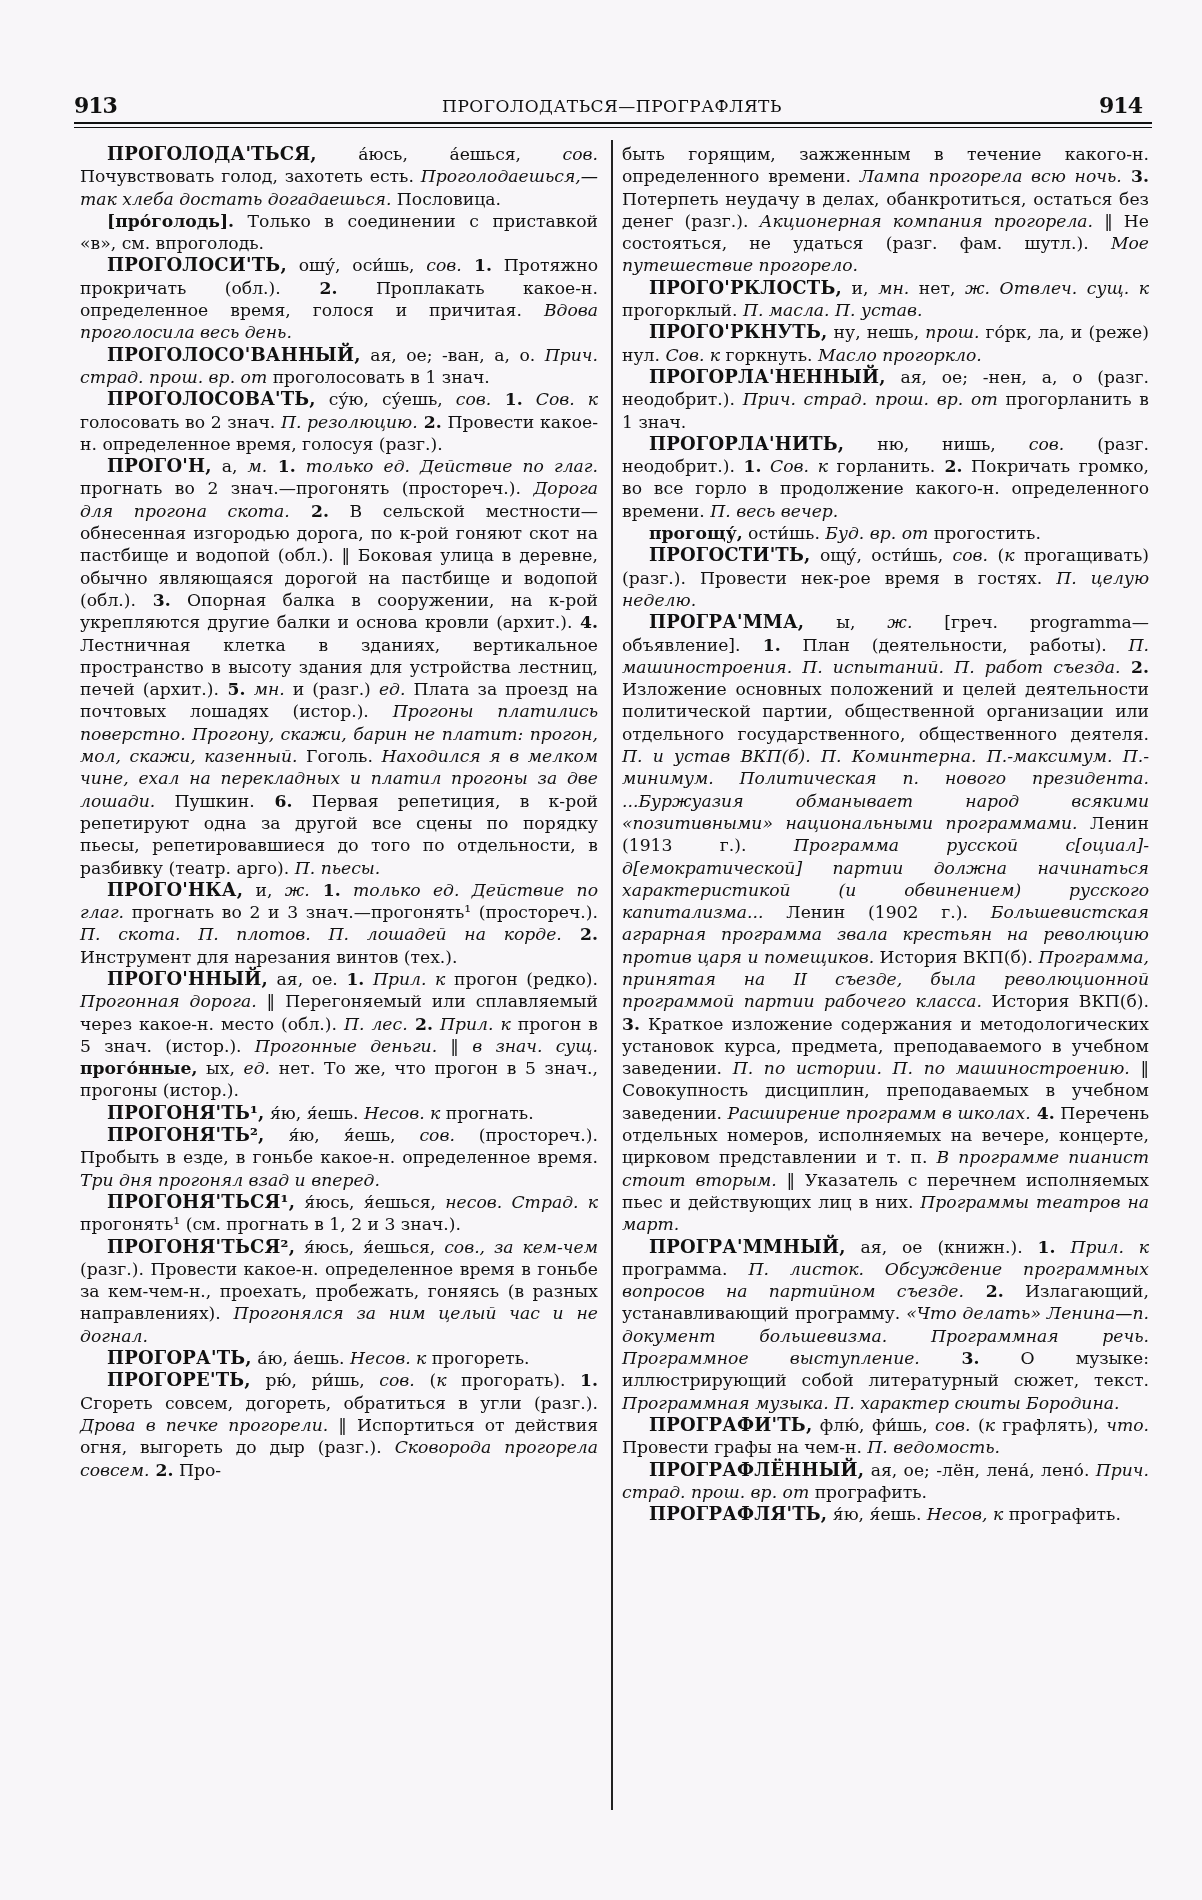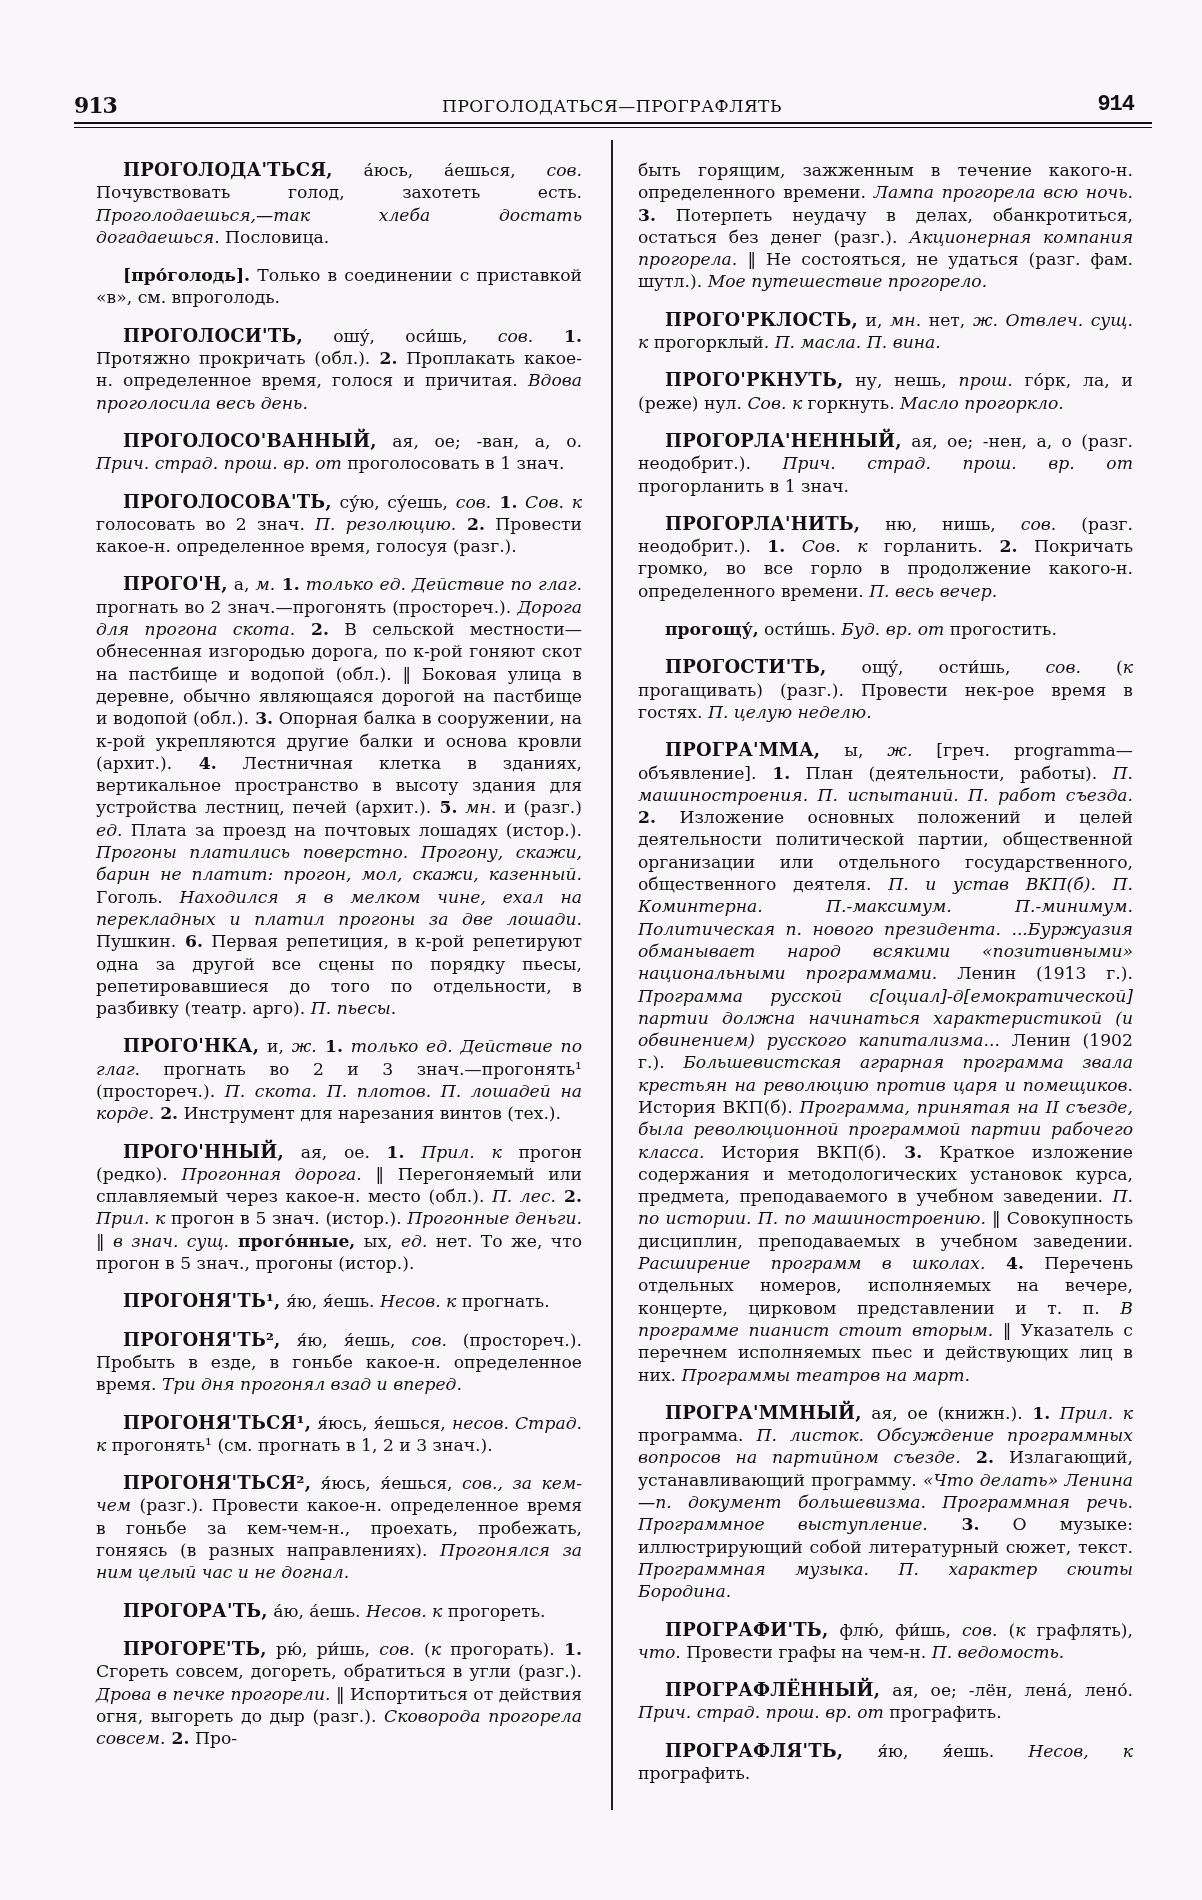--- a/index.html
+++ b/index.html
@@ -12,42 +12,42 @@
     overflow: hidden;
   }
   .page-header {
     position: absolute; left: 74px; top: 92px; width: 1076px; height: 28px;
   }
   .page-num {
     position: absolute; top: 0; font-weight: bold; font-size: 22px;
     font-family: "DejaVu Serif", serif; letter-spacing: -1px;
   }
   .page-num.left { left: 0; }
-  .page-num.right { right: 16px; font-family: Liberation Mono, monospace; }
+  .page-num.right { right: 8px; }
   .running-head {
     position: absolute; left: 0; right: 0; top: 4px; text-align: center;
     font-weight: normal; font-size: 17px; letter-spacing: 0.5px;
   }
   .rule {
     position: absolute; left: 74px; width: 1078px; background: #111;
   }
   .rule.r1 { top: 122px; height: 2px; }
   .rule.r2 { top: 127px; height: 1px; }
   .column {
     position: absolute; top: 143px;
     font-size: 17.2px; line-height: 22.3px;
     text-align: justify;
     hyphens: manual;
   }
   .column.left { left: 80px; width: 518px; }
   .column.right { left: 622px; width: 527px; }
   .divider {
     position: absolute; left: 611px; top: 140px; width: 2px; height: 1670px; background: #222;
   }
-  .entry { margin: 16px; text-indent: 27px; }
+  .entry { margin: 0; text-indent: 27px; }
   .hw { font-weight: bold; font-size: 18px; letter-spacing: 0.2px; }
   .it { font-style: italic; }
   .b { font-weight: bold; }
 </style>
 </head>
 <body>
 
 <div class="page-header">
   <span class="page-num left">913</span>
   <span class="running-head">ПРОГОЛОДАТЬСЯ—ПРОГРАФЛЯТЬ</span>
@@ -118,21 +118,21 @@
   </p>
 </div>
 
 <div class="column right">
 
   <p class="entry" style="text-indent:0">
     <span>быть горящим, зажженным в течение какого-н. определенного времени. </span><span class="it">Лампа прогорела всю ночь.</span><span class="b">  3.</span><span> Потерпеть неудачу в делах, обанкротиться, остаться без денег (разг.). </span><span class="it">Акционерная компания прогорела.</span><span> ‖ Не состояться, не удаться (разг. фам. шутл.). </span><span class="it">Мое путешествие прогорело.</span>
   </p>
 
   <p class="entry">
-    <span class="hw">ПРОГО'РКЛОСТЬ,</span><span> и, </span><span class="it">мн.</span><span> нет, </span><span class="it">ж. Отвлеч. сущ. к</span><span> прогорклый. </span><span class="it">П. масла. П. вина.</span>
+    <span class="hw">ПРОГО'РКЛОСТЬ,</span><span> и, </span><span class="it">мн.</span><span> нет, </span><span class="it">ж. Отвлеч. сущ. к</span><span> прогорклый. </span><span class="it">П. масла. П. устав.</span>
   </p>
 
 
   <p class="entry">
     <span class="hw">ПРОГО'РКНУТЬ,</span><span> ну, нешь, </span><span class="it">прош.</span><span> го́рк, ла, и (реже) нул. </span><span class="it">Сов. к</span><span> горкнуть. </span><span class="it">Масло прогоркло.</span>
   </p>
 
   <p class="entry">
     <span class="hw">ПРОГОРЛА'НЕННЫЙ,</span><span> ая, ое; -нен, а, о</span><span> (разг. неодобрит.). </span><span class="it">Прич. страд. прош. вр. от</span><span> прогорланить в 1 знач.</span>
   </p>

